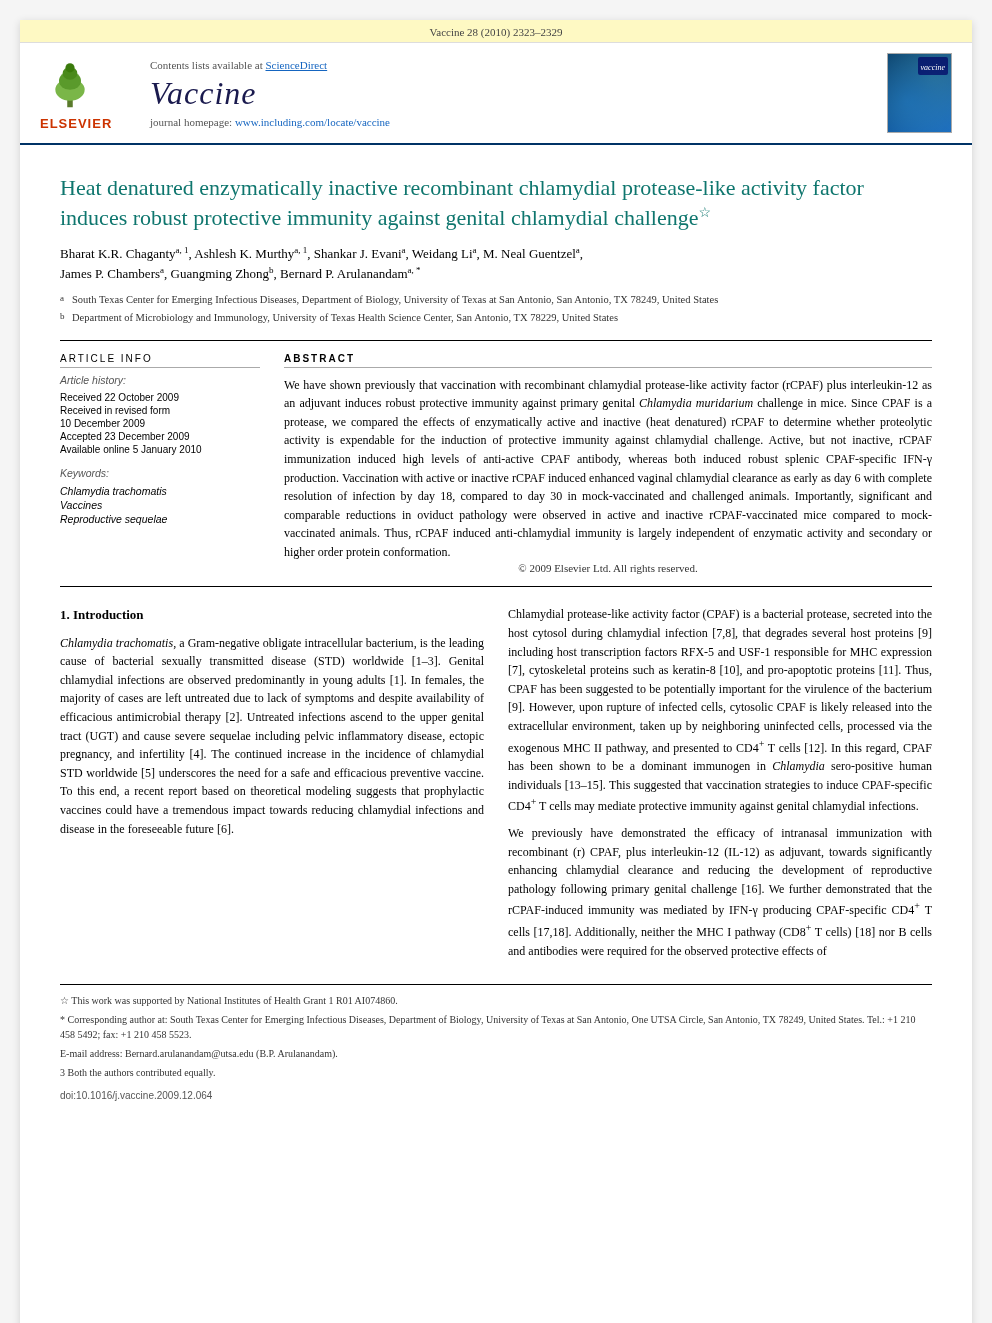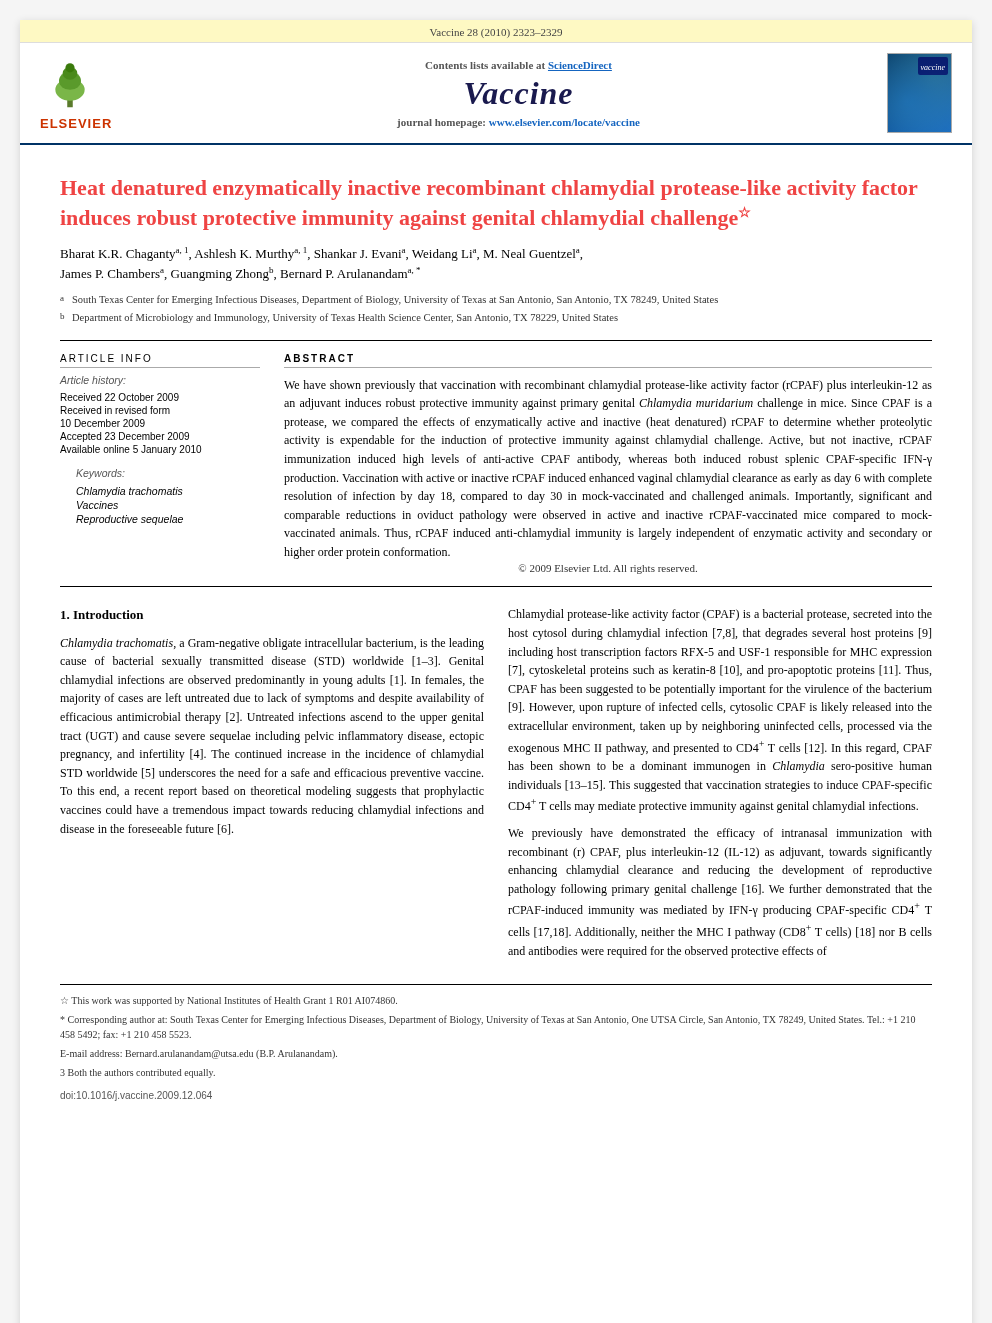--- a/index.html
+++ b/index.html
@@ -41,22 +41,21 @@
       margin-right: 20px;
       flex-shrink: 0;
     }
     .elsevier-tree {
       width: 60px;
       height: 55px;
       margin-bottom: 2px;
     }
     .journal-center {
       flex: 1;
-      text-align: center;
-      font-weight: bold;
+      text-align: left;
     }
     .journal-name {
       font-size: 32px;
       font-style: italic;
       color: #1a1a4e;
       font-family: 'Times New Roman', serif;
       letter-spacing: 1px;
     }
     .journal-homepage {
       font-size: 11px;
@@ -95,22 +94,22 @@
       background: radial-gradient(circle at 30% 60%, #4fc3f7, transparent),
                   radial-gradient(circle at 70% 30%, #81c784, transparent);
     }
     
     .content {
       padding: 20px 40px 20px 40px;
     }
     
     .article-title {
       font-size: 22px;
-      font-weight: bold;
-      color: #ef4444;
+      font-weight: normal;
+      color: #0f766e;
       line-height: 1.35;
       margin-bottom: 12px;
       margin-top: 8px;
     }
     .title-star {
       font-size: 14px;
       vertical-align: super;
     }
     
     .authors {
@@ -181,21 +180,20 @@
       font-family: Arial, sans-serif;
     }
     .article-info-line {
       font-size: 10px;
       margin-bottom: 2px;
       font-family: Arial, sans-serif;
       color: #000;
     }
     .keywords-section {
       margin-top: 10px;
-      margin-left: 16px;
     }
     .keyword-item {
       font-size: 10.5px;
       font-style: italic;
       margin-bottom: 2px;
       font-family: Arial, sans-serif;
     }
     
     .abstract-header {
       font-size: 10px;
@@ -286,21 +284,21 @@
     </div>
 
     <div class="journal-center">
       <div class="sciencedirect-info">
         <span>Contents lists available at</span>
         <a href="#" style="color:#1565c0;">ScienceDirect</a>
       </div>
       <div class="journal-name">Vaccine</div>
       <div class="journal-homepage">
         <span>journal homepage:</span>
-        <a href="#" style="color:#1565c0;">www.elsevier.com/locate/vaccine</a>
+        <a href="#" style="color:#1565c0;">www.including.com/locate/vaccine</a>
       </div>
     </div>
 
     <div class="vaccine-cover">
       <div class="vaccine-cover-bg"></div>
       <div style="position:absolute;top:3px;right:3px;background:rgba(0,0,100,0.7);padding:1px 3px;border-radius:2px;">
         <span style="color:#fff;font-style:italic;font-size:8px;">vaccine</span>
       </div>
     </div>
   </div>

